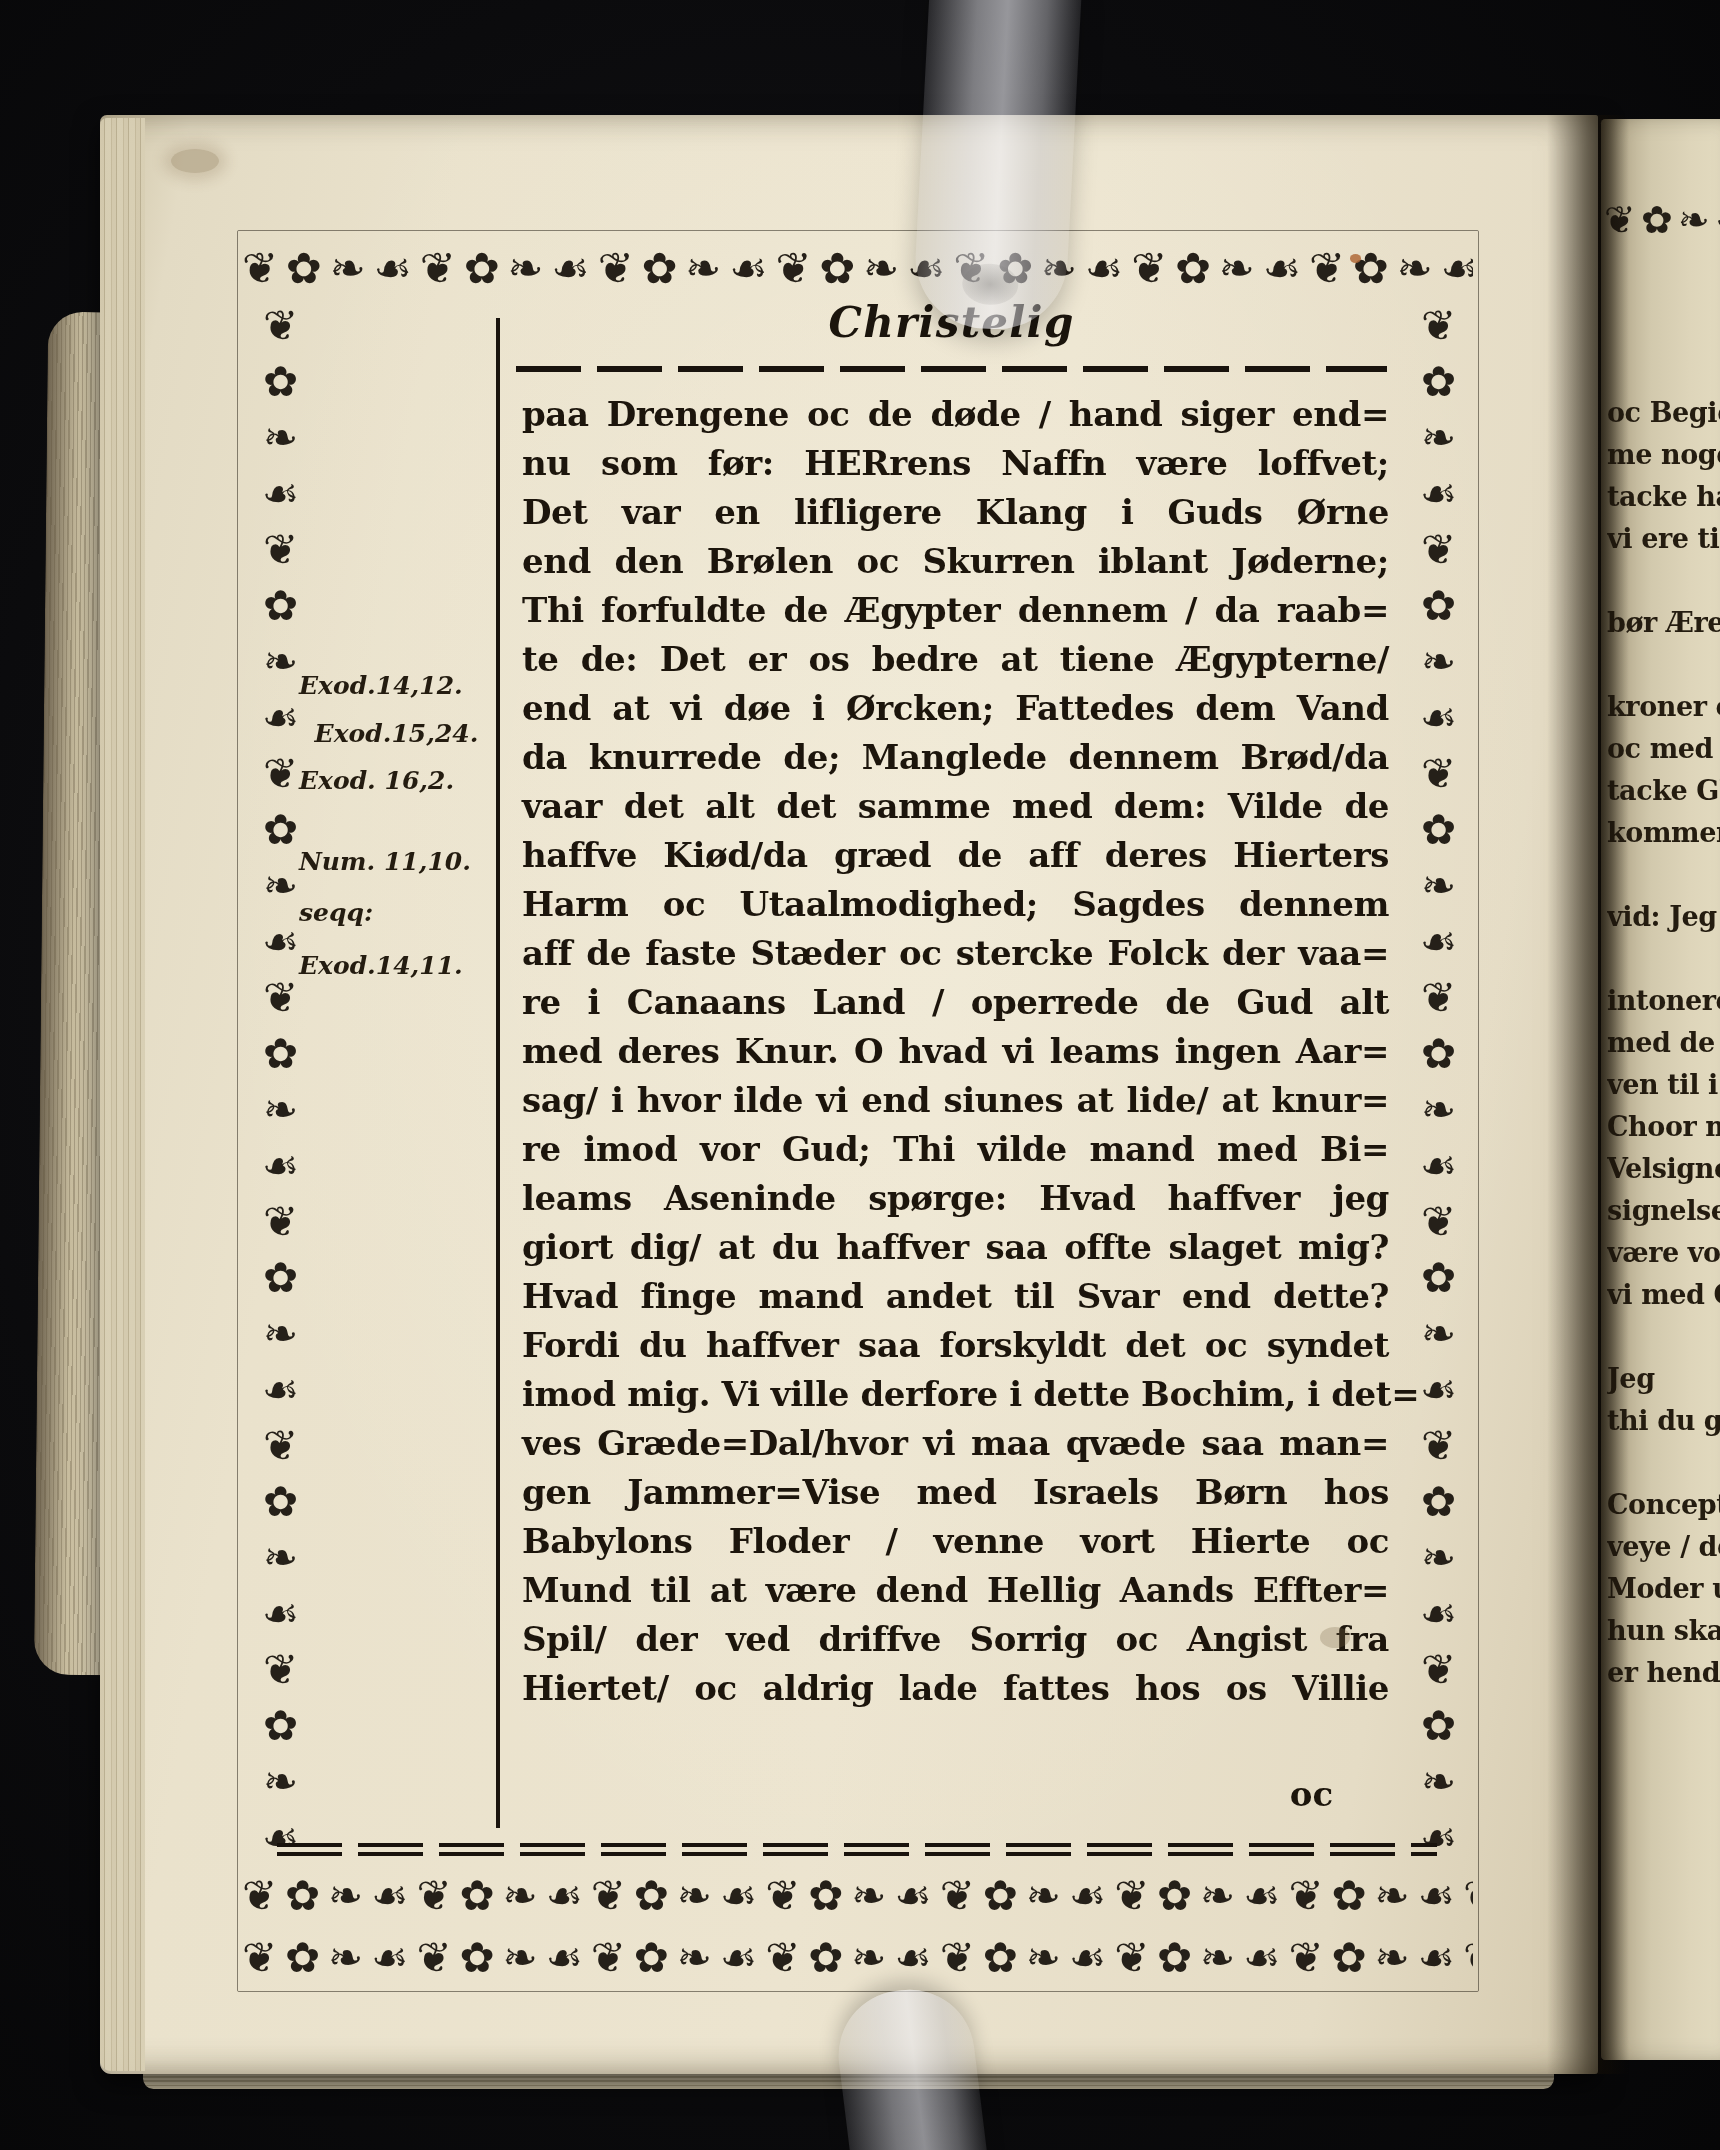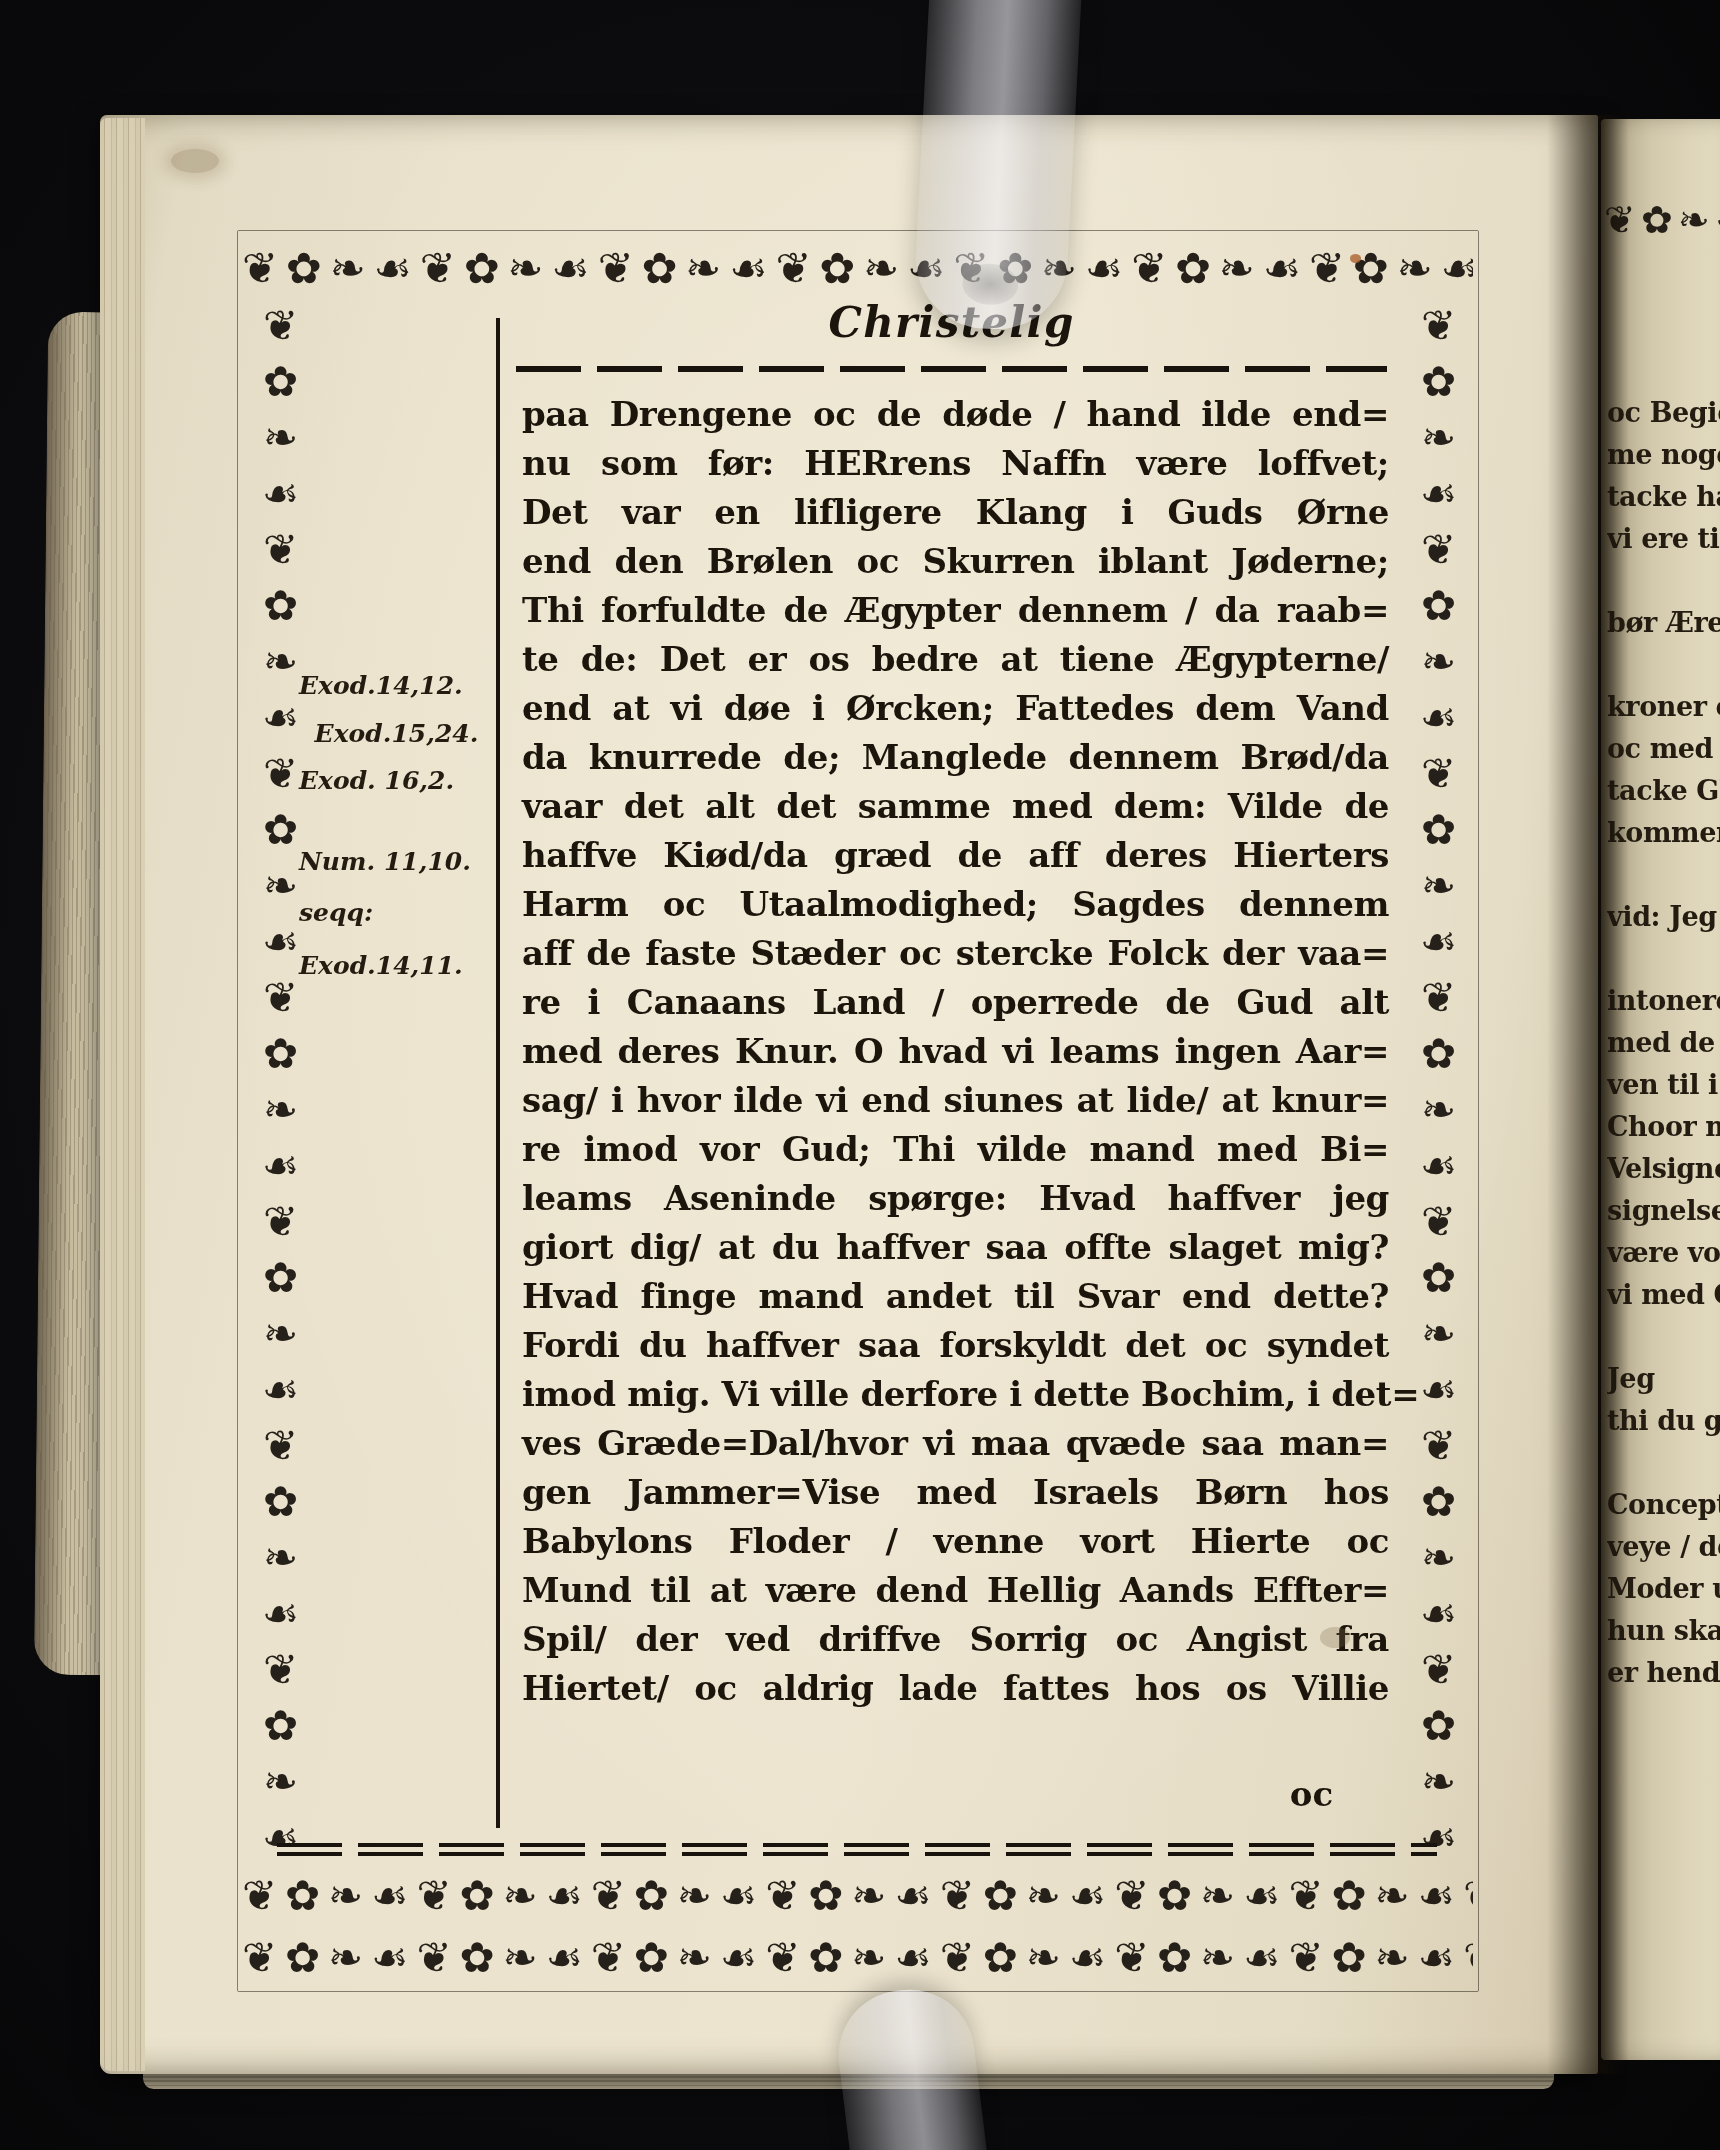--- a/index.html
+++ b/index.html
@@ -166,21 +166,21 @@
   <div class="margin-notes">
       <div class="margin-note">Exod.14,12.</div>
       <div class="margin-note">Exod.15,24.</div>
       <div class="margin-note">Exod. 16,2.</div>
       <div class="margin-note">Num. 11,10.</div>
       <div class="margin-note">seqq:</div>
       <div class="margin-note">Exod.14,11.</div>
     </div>
 
   <div class="abs body-lines">
-      <div class="line">paa Drengene oc de døde / hand ilde end=</div>
+      <div class="line">paa Drengene oc de døde / hand siger end=</div>
       <div class="line">nu som før: HERrens Naffn være loffvet;</div>
       <div class="line">Det var en lifligere Klang i Guds Ørne</div>
       <div class="line">end den Brølen oc Skurren iblant Jøderne;</div>
       <div class="line">Thi forfuldte de Ægypter dennem / da raab=</div>
       <div class="line">te de: Det er os bedre at tiene Ægypterne/</div>
       <div class="line">end at vi døe i Ørcken; Fattedes dem Vand</div>
       <div class="line">da knurrede de; Manglede dennem Brød/da</div>
       <div class="line">vaar det alt det samme med dem: Vilde de</div>
       <div class="line">haffve Kiød/da græd de aff deres Hierters</div>
       <div class="line">Harm oc Utaalmodighed; Sagdes dennem</div>

